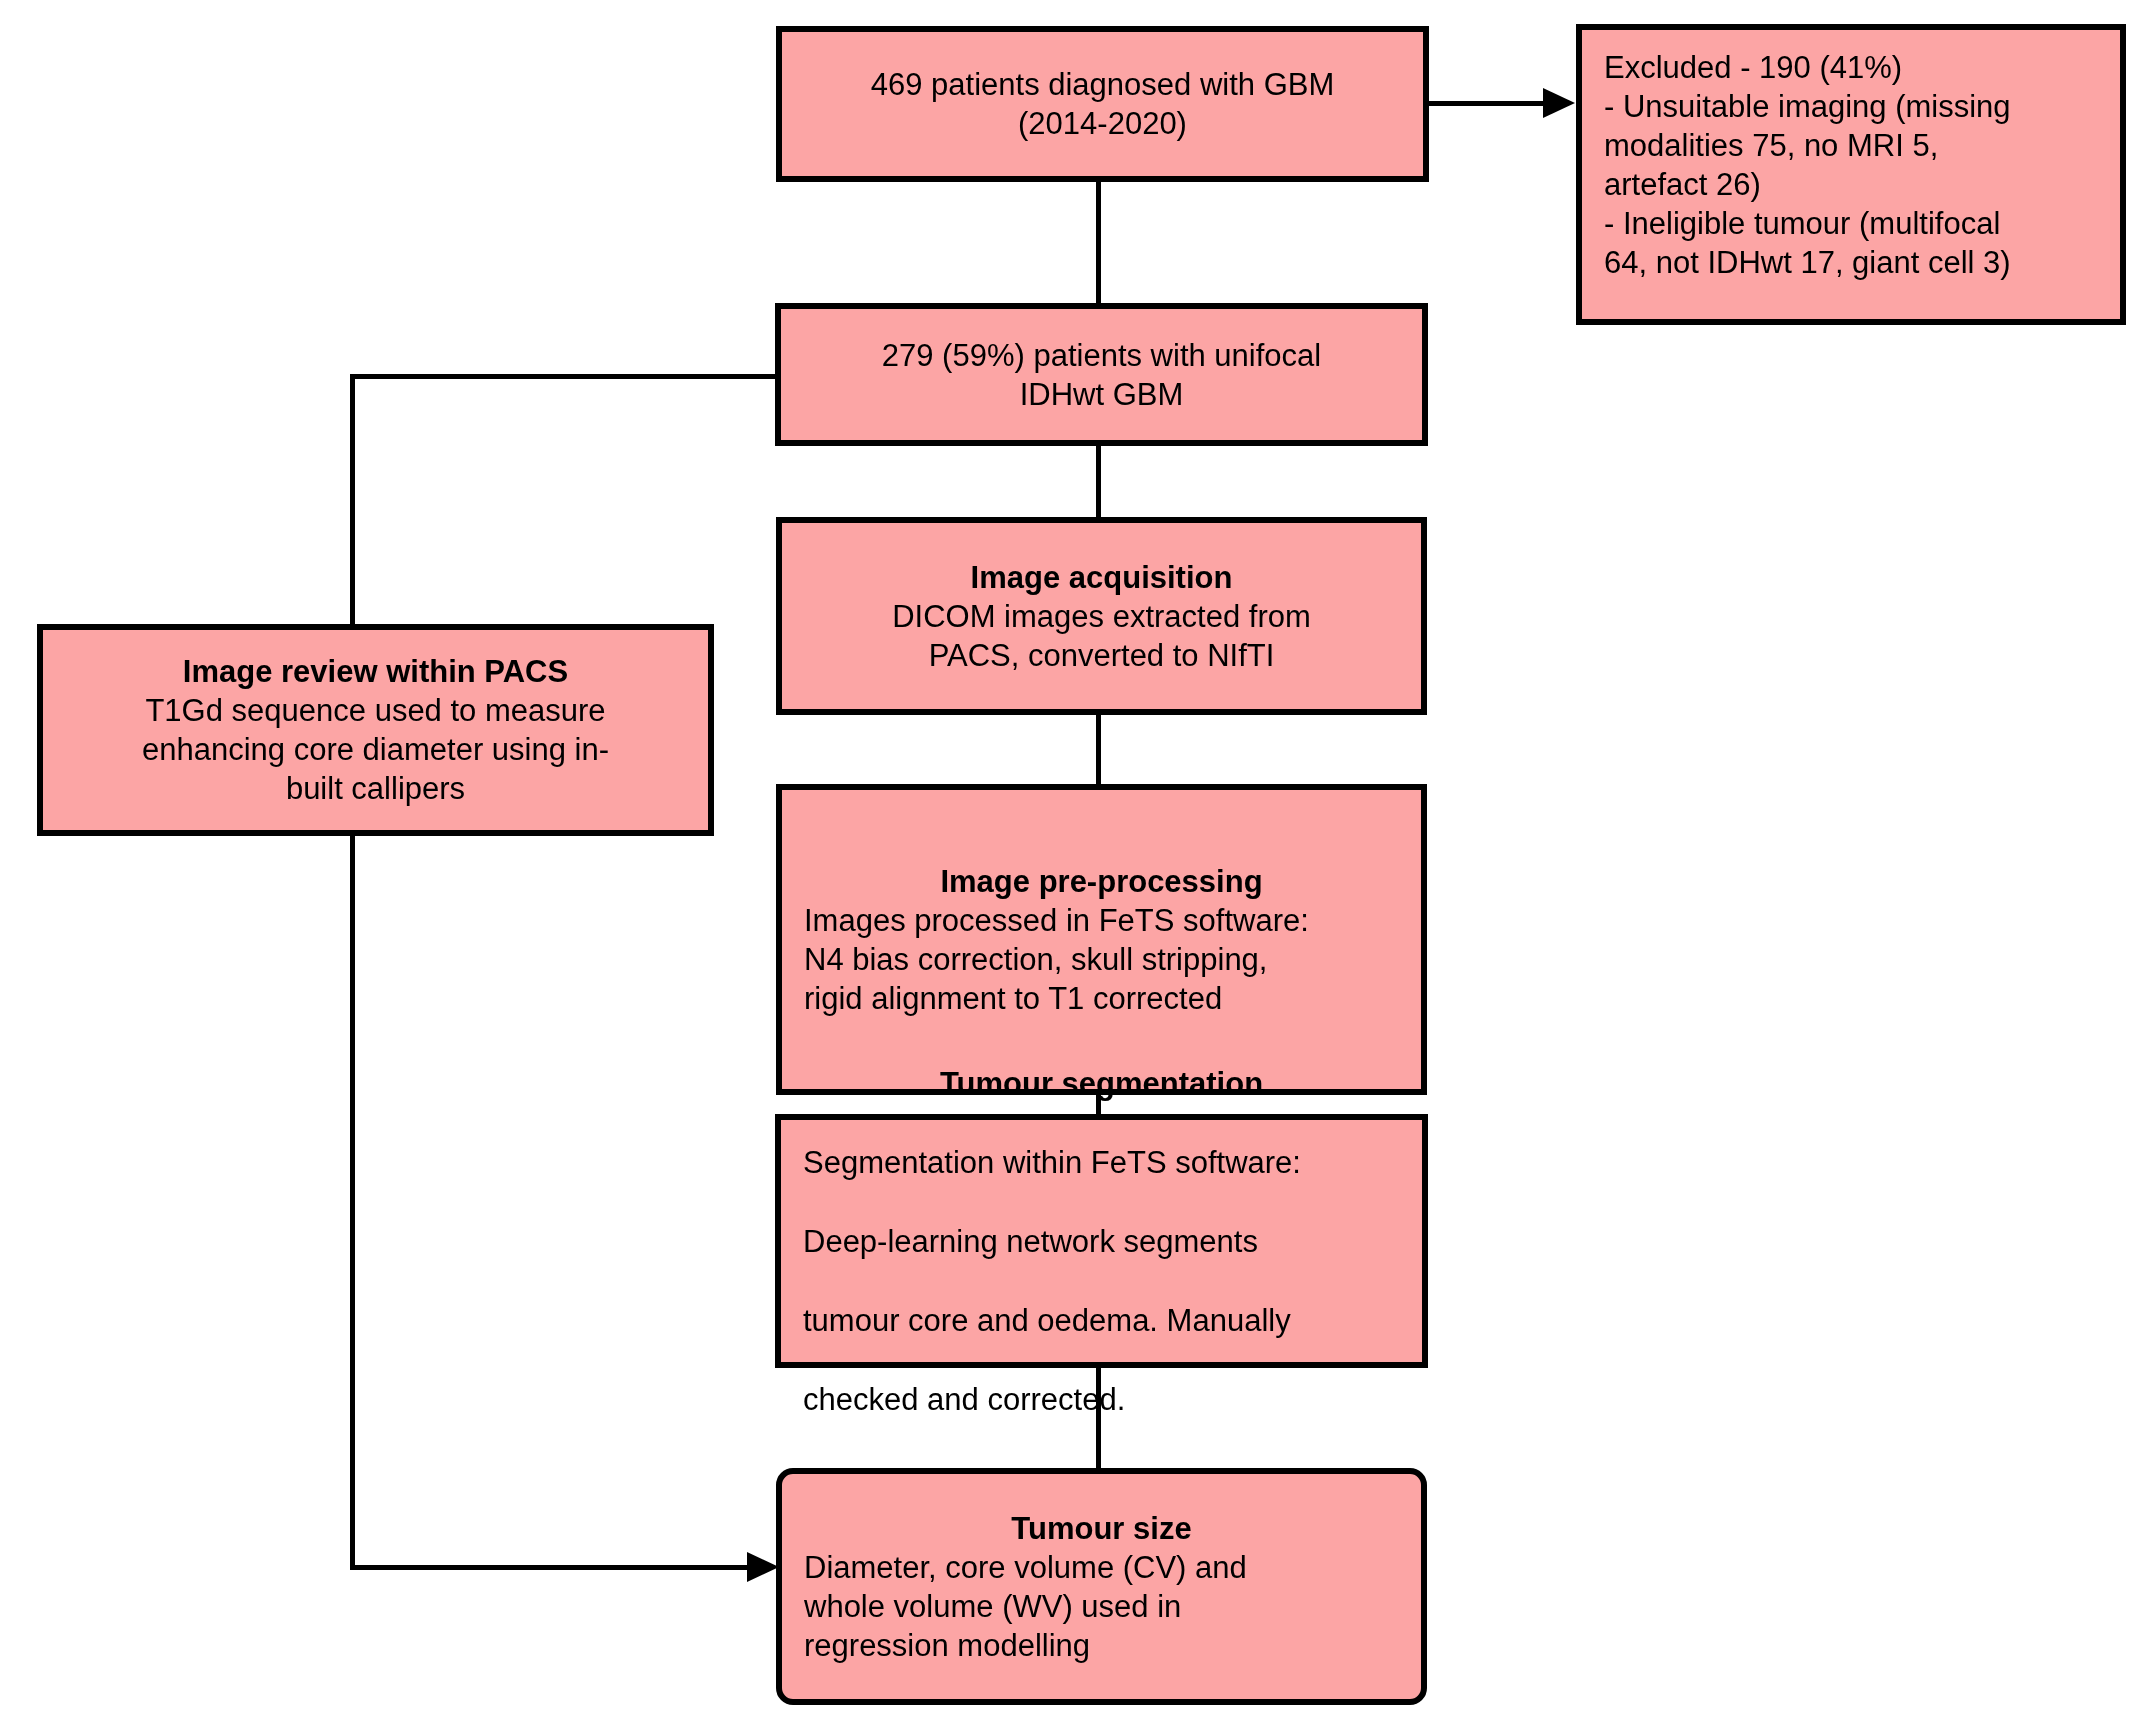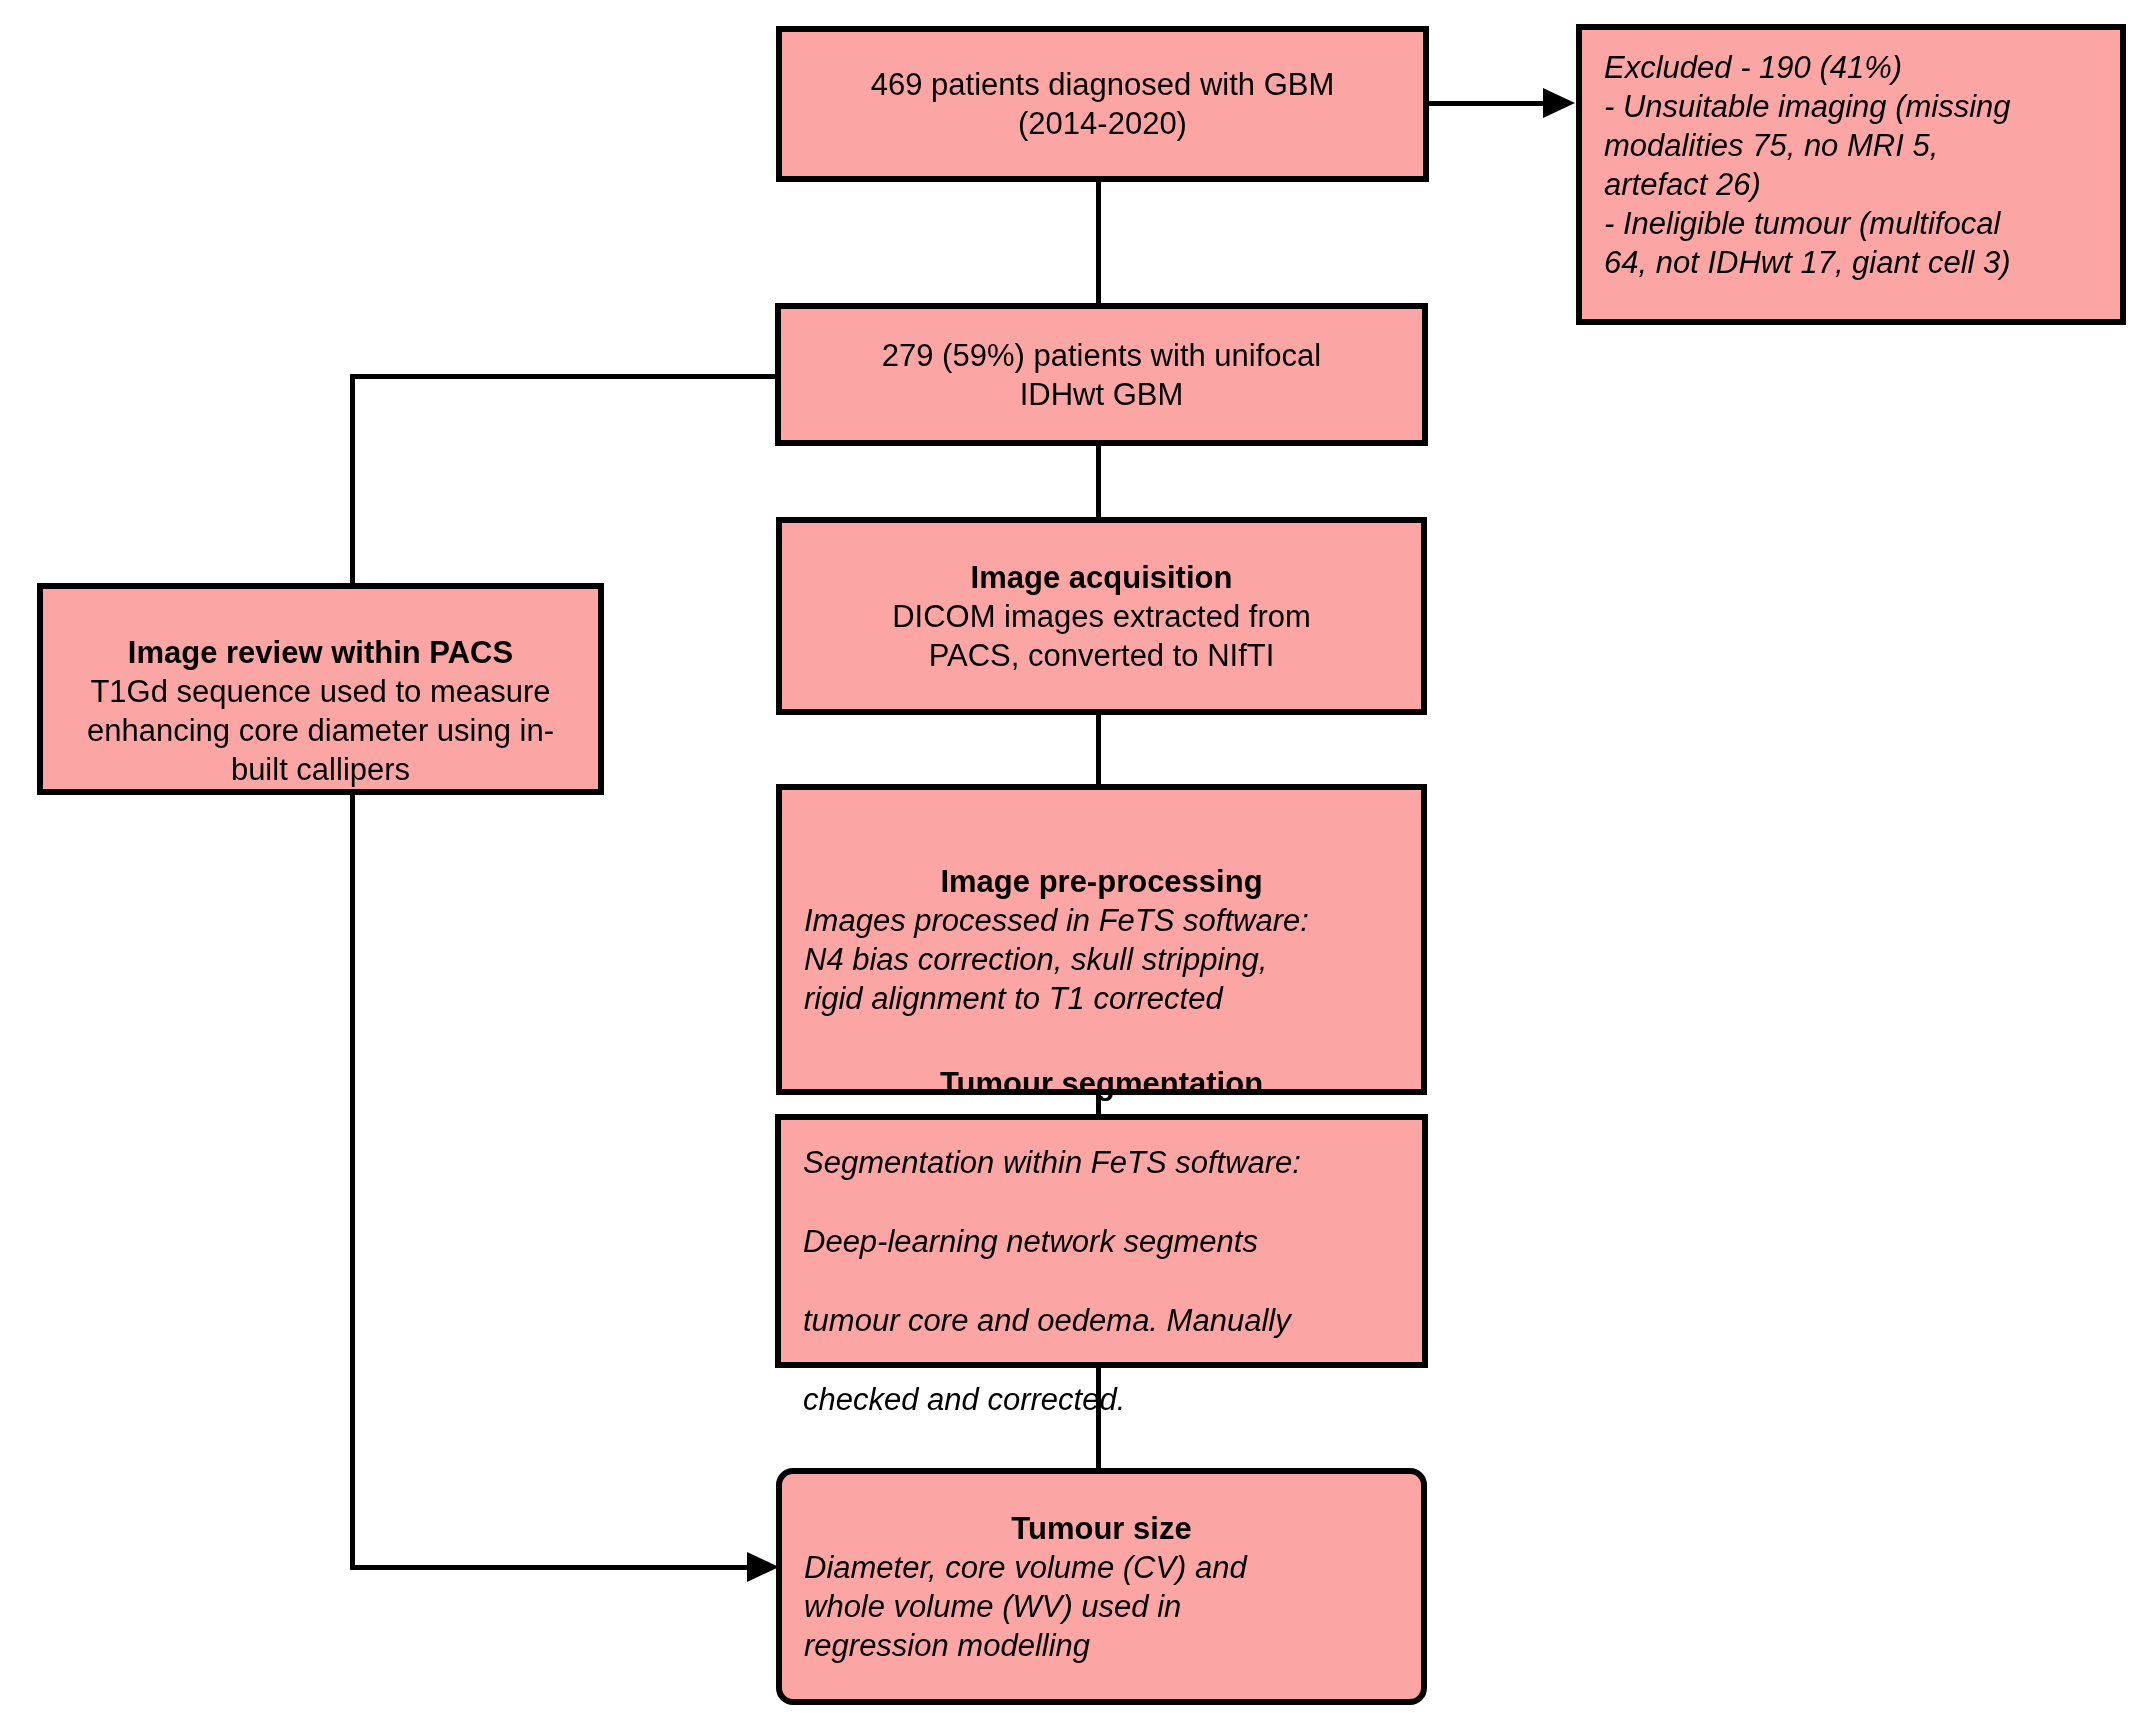--- a/index.html
+++ b/index.html
@@ -30,21 +30,21 @@
   }
   .node .title {
     font-weight: bold;
     text-align: center;
     display: block;
   }
   .node .line {
     display: block;
   }
   .node.align-center .line { text-align: center; }
-  .node.align-left .line { text-align: left; padding: 0 22px; font-style: italic; }
+  .node.align-left .line { text-align: left; padding: 0 22px; }
   .node.top-align {
     justify-content: flex-start;
     padding-top: 18px;
   }
   .connector {
     position: absolute;
     background: #000000;
     z-index: 1;
   }
   .arrowhead-right {
@@ -95,21 +95,21 @@
     <span class="line">279 (59%) patients with unifocal</span>
     <span class="line">IDHwt GBM</span>
   </div>
 
   <div class="node align-center" style="left:776px; top:517px; width:651px; height:198px;">
     <span class="title">Image acquisition</span>
     <span class="line">DICOM images extracted from</span>
     <span class="line">PACS, converted to NIfTI</span>
   </div>
 
-  <div class="node align-center" style="left:37px; top:583px; width:567px; height:212px;justify-content:flex-end;">
+  <div class="node align-center" style="left:37px; top:624px; width:677px; height:212px;">
     <span class="title">Image review within PACS</span>
     <span class="line">T1Gd sequence used to measure</span>
     <span class="line">enhancing core diameter using in-</span>
     <span class="line">built callipers</span>
   </div>
 
   <div class="node align-left" style="left:776px; top:784px; width:651px; height:311px;">
     <span class="title">Image pre-processing</span>
     <span class="line">Images processed in FeTS software:</span>
     <span class="line">N4 bias correction, skull stripping,</span>

